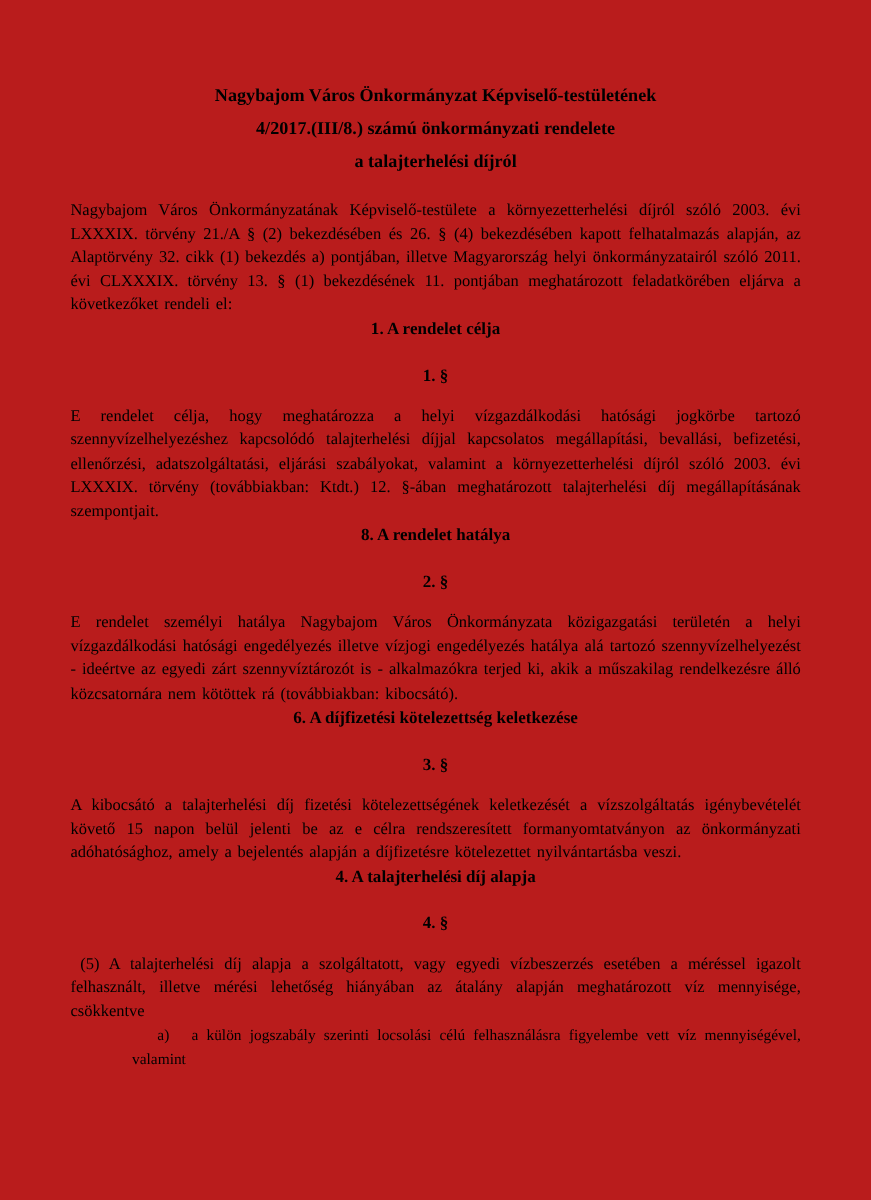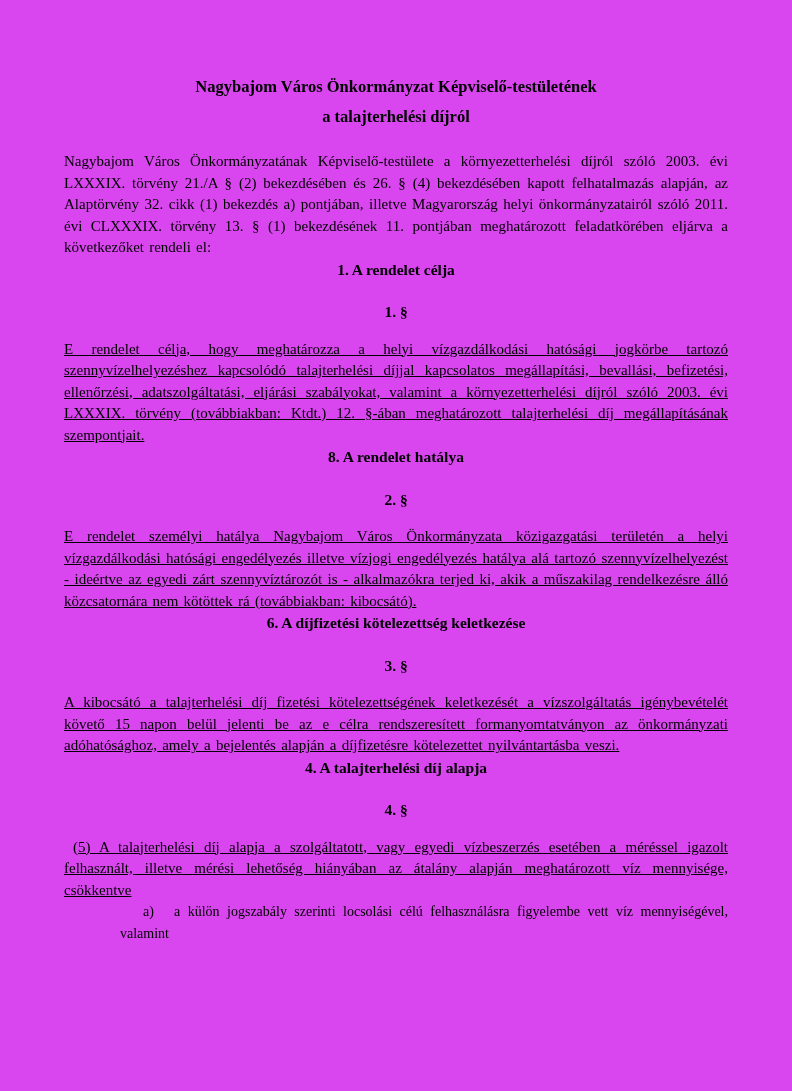--- a/index.html
+++ b/index.html
@@ -5,21 +5,21 @@
   html, body {
     margin: 0;
     padding: 0;
     background: #ffffff;
   }
   .page {
     position: relative;
     width: 792px;
     height: 1091px;
     margin: 0 auto;
-    background: #d946ef;
+    background: #b91c1c;
     box-sizing: border-box;
     padding: 72px 64px 0 64px;
     font-family: "Liberation Serif", "DejaVu Serif", serif;
     color: #000000;
     overflow: hidden;
   }
   .doc-title-line {
     text-align: center;
     font-weight: bold;
     font-size: 16.5px;
@@ -44,21 +44,20 @@
   }
   .sec-label {
     text-align: center;
     font-weight: bold;
     font-size: 15.5px;
     line-height: 21.5px;
     margin-top: 21px;
   }
   .sec-body {
     margin-top: 16px;
-    text-decoration: underline;
   }
   .indent-first {
     text-indent: 9px;
   }
   .list-item {
     font-size: 14px;
     line-height: 21.5px;
     text-align: justify;
     word-spacing: 1.5px;
     padding-left: 56px;
@@ -71,20 +70,21 @@
     text-indent: 0;
   }
 </style>
 </head>
 <body>
 
 <div class="page">
 
   <div>
     <div class="doc-title-line">Nagybajom Város Önkormányzat Képviselő-testületének</div>
+    <div class="doc-title-line">4/2017.(III/8.) számú önkormányzati rendelete</div>
     <div class="doc-title-line">a talajterhelési díjról</div>
   </div>
 
   <p class="para preamble">Nagybajom Város Önkormányzatának Képviselő-testülete a környezetterhelési díjról szóló 2003. évi LXXXIX. törvény 21./A § (2) bekezdésében és 26. § (4) bekezdésében kapott felhatalmazás alapján, az Alaptörvény 32. cikk (1) bekezdés a) pontjában, illetve Magyarország helyi önkormányzatairól szóló 2011. évi CLXXXIX. törvény 13. § (1) bekezdésének 11. pontjában meghatározott feladatkörében eljárva a következőket rendeli el:</p>
 
   <div>
     <div class="sec-heading">1. A rendelet célja</div>
     <div class="sec-label">1. §</div>
     <p class="para sec-body">E rendelet célja, hogy meghatározza a helyi vízgazdálkodási hatósági jogkörbe tartozó szennyvízelhelyezéshez kapcsolódó talajterhelési díjjal kapcsolatos megállapítási, bevallási, befizetési, ellenőrzési, adatszolgáltatási, eljárási szabályokat, valamint a környezetterhelési díjról szóló 2003. évi LXXXIX. törvény (továbbiakban: Ktdt.) 12. §-ában meghatározott talajterhelési díj megállapításának szempontjait.</p>
   </div>

